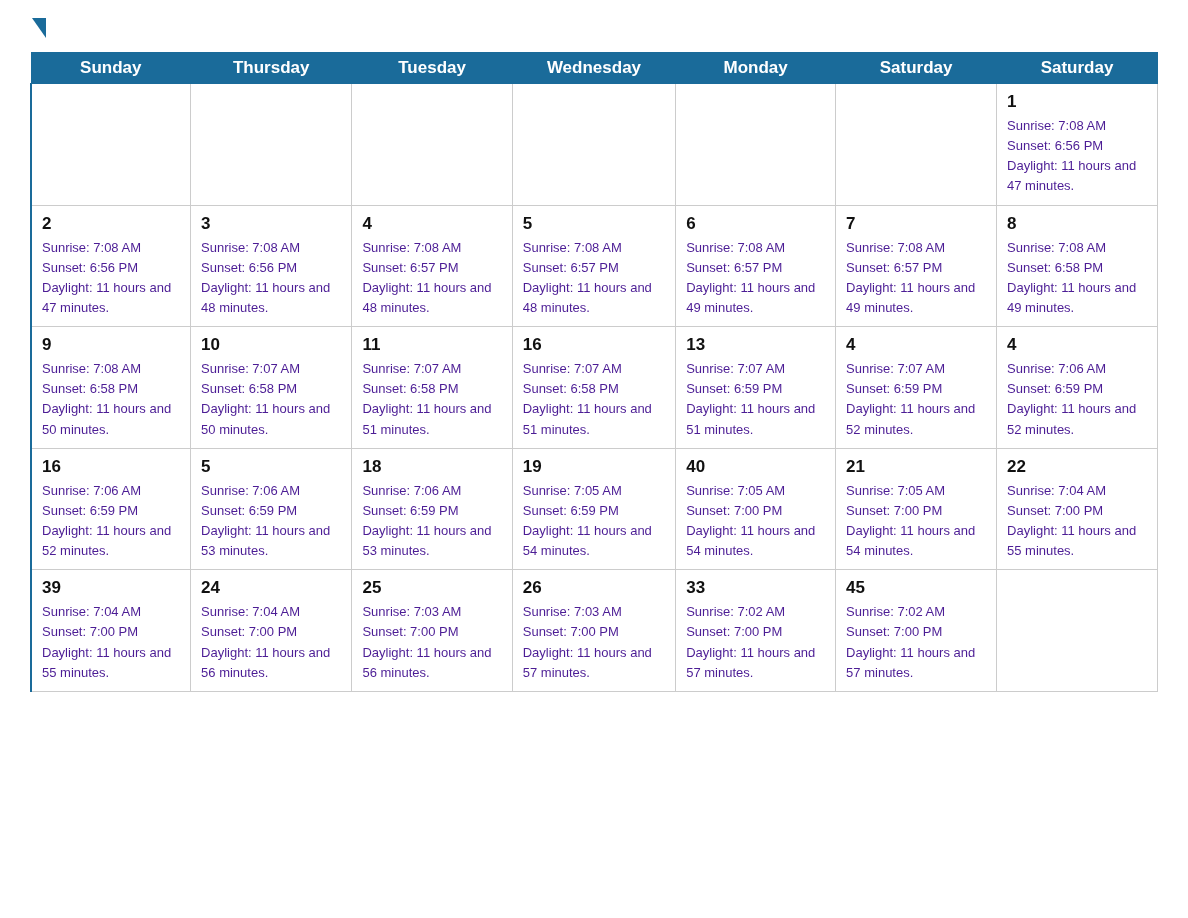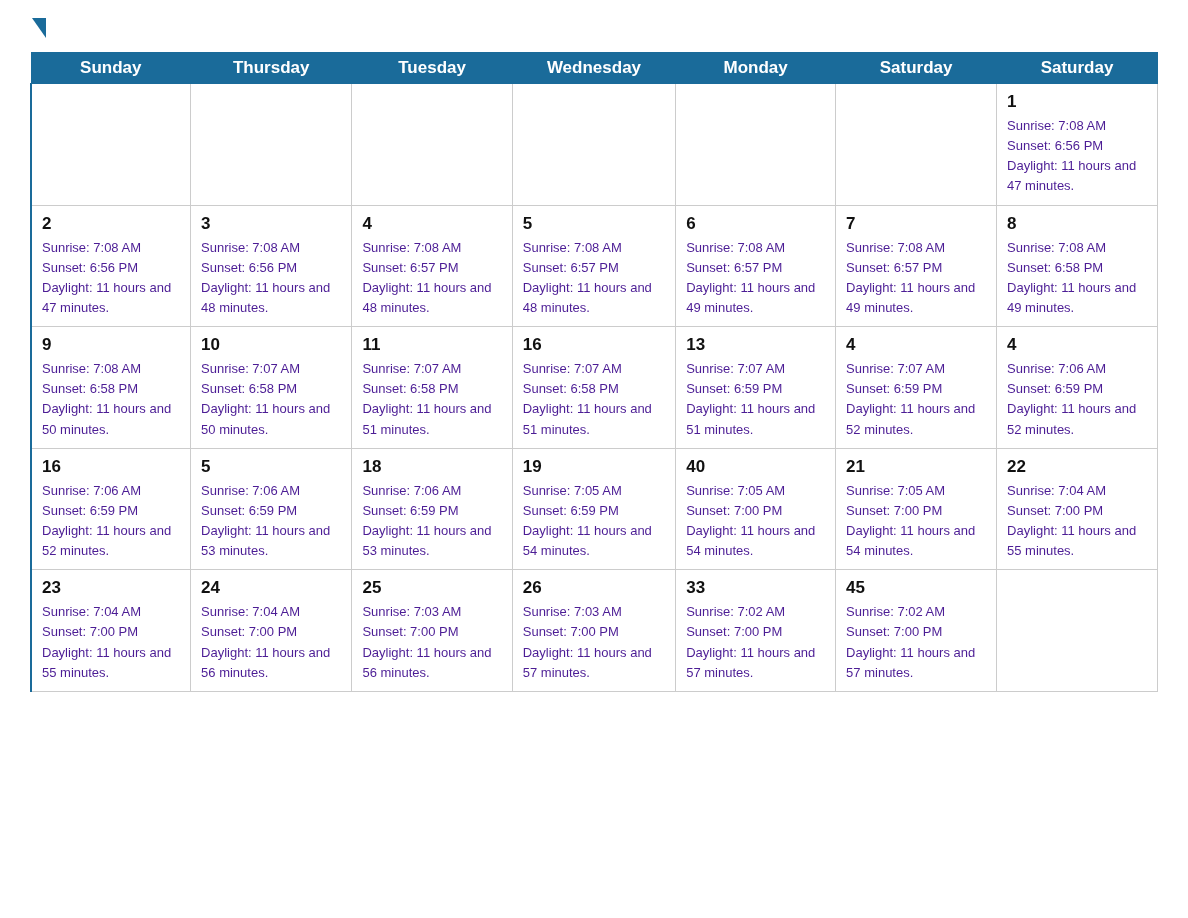--- a/index.html
+++ b/index.html
@@ -277,21 +277,21 @@
         </td>
         <td>
           <span class="day-number">22</span>
           <div class="day-info">Sunrise: 7:04 AM
 Sunset: 7:00 PM
 Daylight: 11 hours and 55 minutes.</div>
         </td>
       </tr>
       <tr>
         <td>
-          <span class="day-number">23</span>
+          <span class="day-number">39</span>
           <div class="day-info">Sunrise: 7:04 AM
 Sunset: 7:00 PM
 Daylight: 11 hours and 55 minutes.</div>
         </td>
         <td>
           <span class="day-number">24</span>
           <div class="day-info">Sunrise: 7:04 AM
 Sunset: 7:00 PM
 Daylight: 11 hours and 56 minutes.</div>
         </td>

